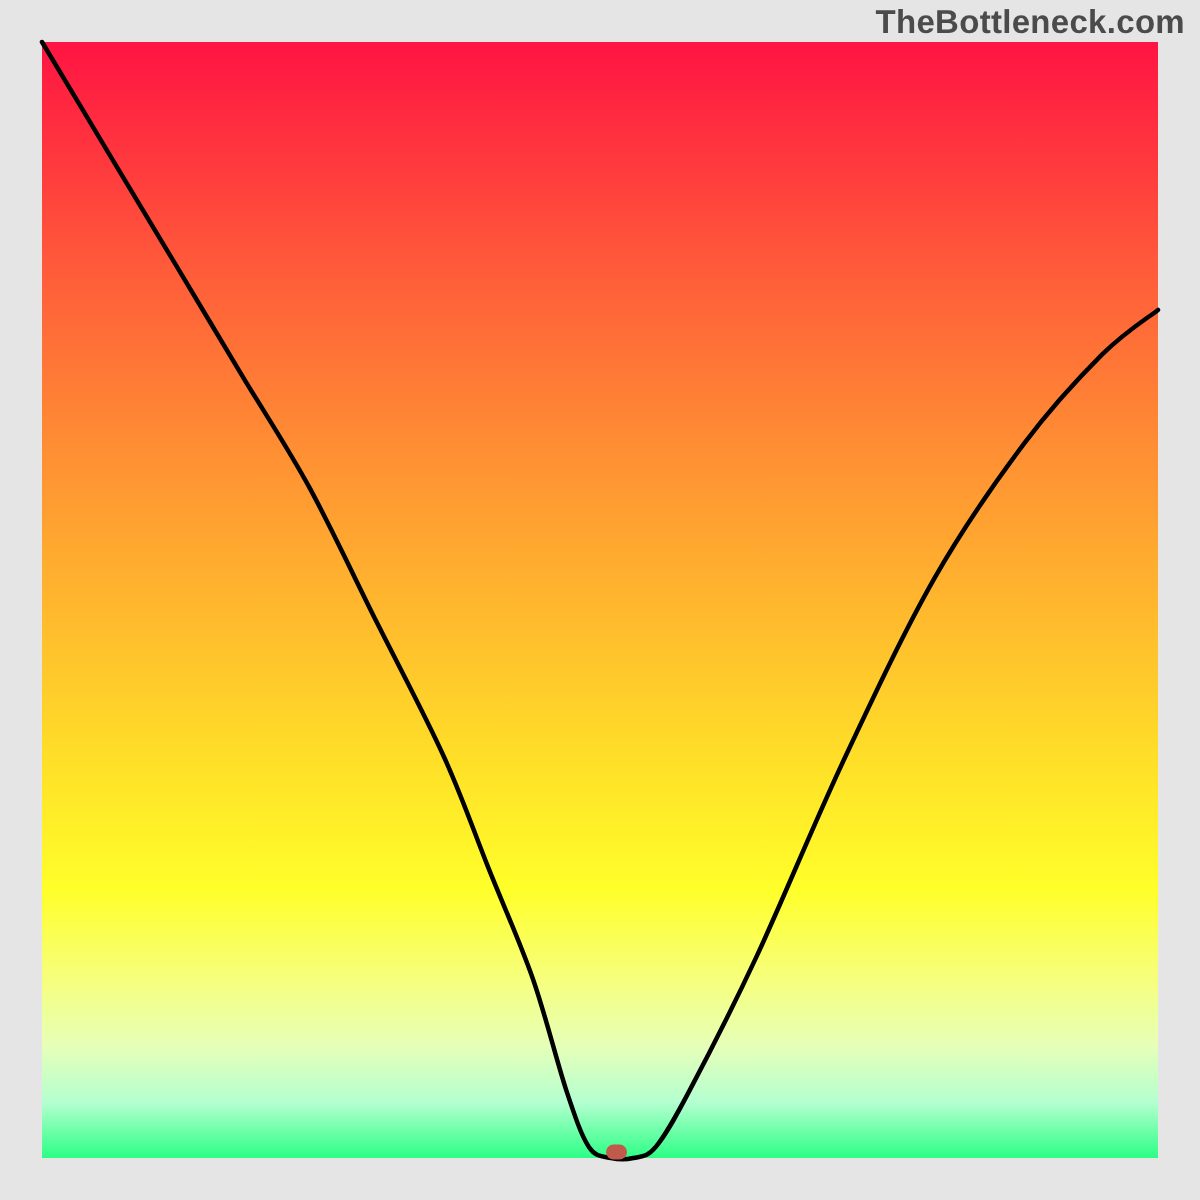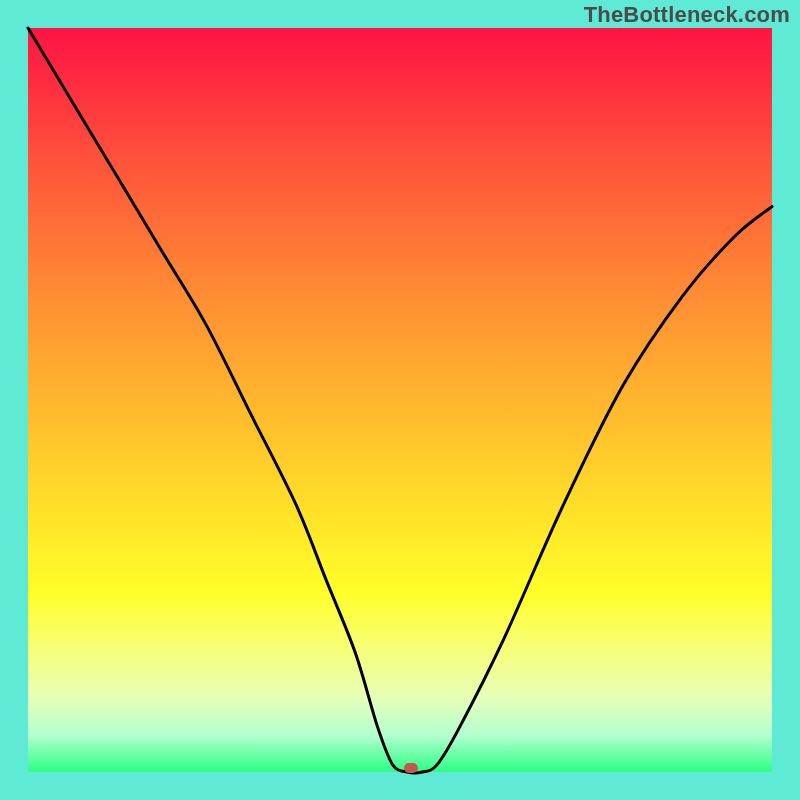--- a/index.html
+++ b/index.html
@@ -8,21 +8,21 @@
     width: 800px;
     height: 800px;
     background: #000;
     overflow: hidden;
     font-family: Arial, Helvetica, sans-serif;
   }
   .frame {
     position: relative;
     width: 800px;
     height: 800px;
-    background: #5eead4;
+    background: #e5e5e5;
   }
   .watermark {
     position: absolute;
     top: 2px;
     right: 10px;
     color: #4b4b4b;
     font-size: 22px;
     font-weight: 600;
     letter-spacing: 0.2px;
     z-index: 5;

